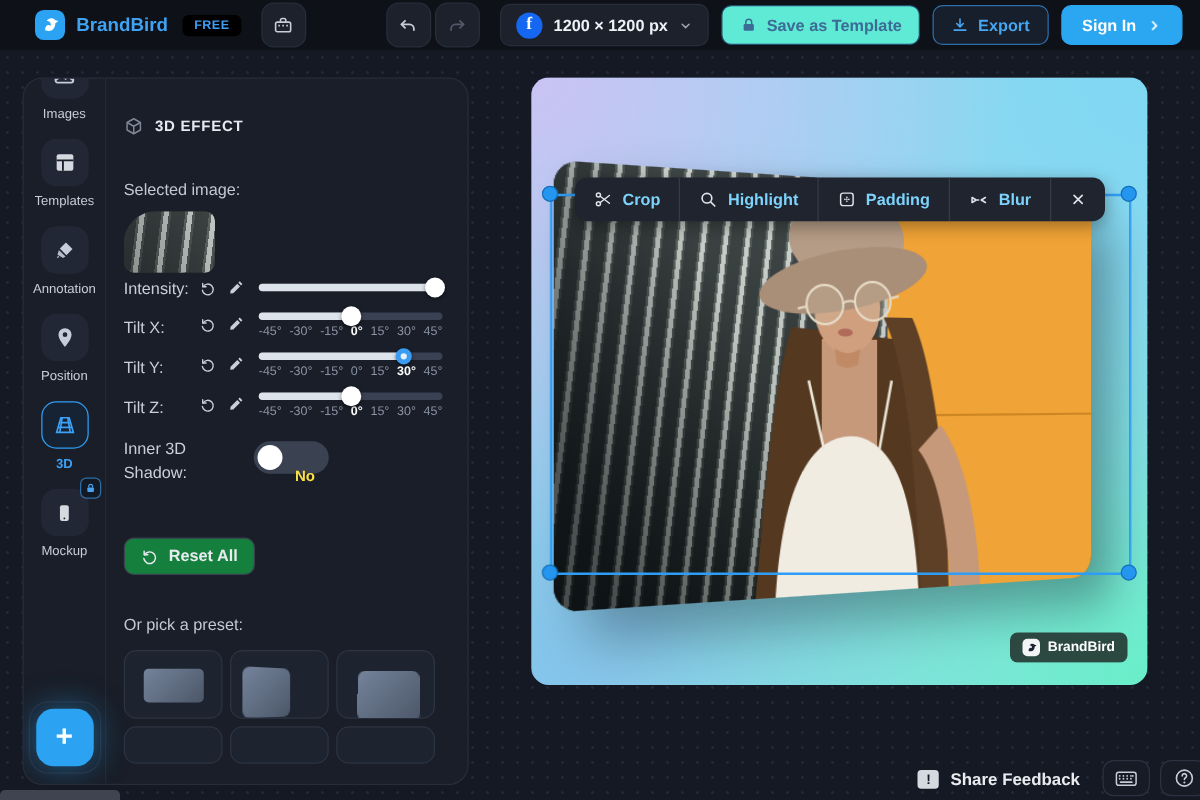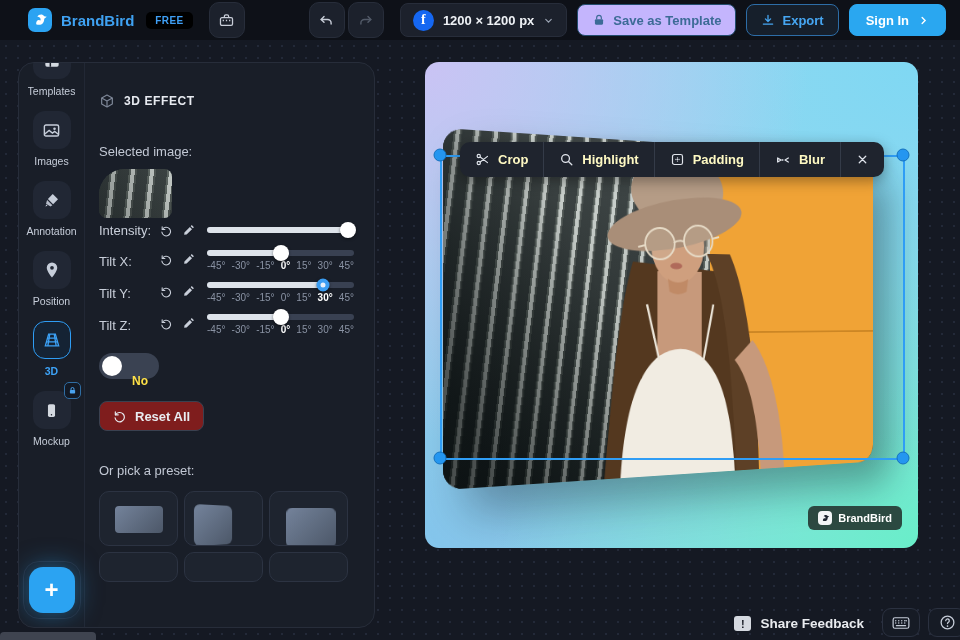--- a/index.html
+++ b/index.html
@@ -13,21 +13,21 @@
   .plan-badge { margin-left:12px; background:#000000; color:#3f9ff5; font-size:10px; font-weight:bold; padding:3px 9px; border-radius:5px; letter-spacing:.4px; }
   .sqbtn { width:36px; height:36px; border-radius:10px; background:#1c212c; border:1px solid #272d3a; display:flex; align-items:center; justify-content:center; color:#c8cdd8; cursor:pointer; }
   .briefcase-btn { margin-left:16px; }
   .tb-spacer { flex:1; }
   .undo-redo { display:flex; gap:3px; margin-right:6px; }
   .redo svg { color:#525a68; }
   .size-dd { height:34px; background:#1c212c; border:1px solid #272d3a; border-radius:8px; display:flex; align-items:center; gap:9px; padding:0 12px; margin:0 10px; cursor:pointer; }
   .fb-circle { width:21px; height:21px; border-radius:50%; background:#1567f2; color:#fff; font-weight:bold; font-size:14px; display:flex; align-items:center; justify-content:center; font-family:"Liberation Serif",serif; }
   .size-label { font-size:13px; font-weight:bold; color:#eef1f5; }
   .pillbtn { height:32px; border-radius:8px; display:flex; align-items:center; gap:7px; padding:0 14px; font-size:13px; font-weight:bold; cursor:pointer; }
-  .save-template { background:#c4b5fd; border:1px solid #234d6e; color:#3c6b96; margin-right:10px; }
+  .save-template { background:#5eead4; border:1px solid #234d6e; color:#3c6b96; margin-right:10px; }
   .export { background:#161f2b; border:1px solid #2d6da7; color:#46a6f2; margin-right:10px; }
   .signin { background:#2aa7f0; border:1px solid #2aa7f0; color:#fff; gap:9px; padding:0 16px; }
 
   
   .ws { position:relative; width:960px; height:600px;
     background-color:#151923;
     background-image:radial-gradient(#232938 1px, transparent 1.2px);
     background-size:12px 12px; }
 
   
@@ -63,21 +63,21 @@
   .knob.focused { width:13px; height:13px; border:4px solid #3b9df2; background:#e8f0fa; }
   .ticks { display:flex; justify-content:space-between; font-size:10px; color:#8a93a4; margin-top:4px; }
   .ticks span.on { color:#fff; font-weight:bold; }
 
   .shadow-row { display:flex; margin-top:12px; }
   .shadow-label { width:104px; font-size:13px; color:#c9cfda; line-height:1.45; }
   .toggle { width:60px; height:26px; border-radius:13px; background:#3a4252; position:relative; cursor:pointer; flex:none; margin-top:3px; }
   .toggle .tknob { position:absolute; left:3px; top:3px; width:20px; height:20px; border-radius:50%; background:#fff; }
   .toggle .tlabel { position:absolute; right:11px; top:5px; font-size:12px; font-weight:bold; color:#fde047;margin-top:16px; }
 
-  .reset-all { margin-top:22px; display:inline-flex; align-items:center; gap:8px; height:30px; padding:0 13px; background:#7f1d1d; border:1px solid #3a4150; border-radius:8px; font-size:13px; font-weight:bold; color:#e8ebf0; cursor:pointer; }
+  .reset-all { margin-top:42px; display:inline-flex; align-items:center; gap:8px; height:30px; padding:0 13px; background:#15803d; border:1px solid #3a4150; border-radius:8px; font-size:13px; font-weight:bold; color:#e8ebf0; cursor:pointer; }
 
   .preset-label { font-size:13px; color:#c2c8d4; margin-top:32px; }
   .preset-row { display:flex; gap:6px; margin-top:13px; }
   .preset-card { width:79px; height:55px; background:#1e242f; border:1px solid #2c3342; border-radius:10px; position:relative; overflow:hidden; cursor:pointer; flex:none; }
   .pshape { position:absolute; background:linear-gradient(135deg,#74839b,#4c5768); border-radius:4px; }
   .preset-card.p0 .pshape { left:15px; top:14px; width:48px; height:27px; }
   .preset-card.p1 .pshape { left:9px; top:13px; width:40px; height:40px; transform:perspective(120px) rotateY(18deg); border-radius:6px; }
   .preset-card.p2 .pshape { left:16px; top:15px; width:50px; height:40px; transform:perspective(140px) rotateX(8deg); border-radius:6px; }
   .preset-row.row2 { margin-top:6px; }
   .preset-row.row2 .preset-card { height:30px; }
@@ -101,21 +101,21 @@
   .ph-orange { position:absolute; right:0; top:0; bottom:0; width:42%; background:#f0a336; }
   .ph-orange::after { content:""; position:absolute; left:0; right:0; top:57%; height:2px; background:rgba(180,115,25,.6); }
   .ph-person { position:absolute; left:17%; top:0; width:66%; height:100%; }
 
   
   .sel-line { position:absolute; background:#2f9df5; z-index:5; }
   .handle { position:absolute; width:13px; height:13px; border-radius:50%; background:#2496f0; border:1.5px solid #1470bd; transform:translate(-50%,-50%); z-index:15; cursor:pointer; }
 
   
   .img-toolbar { position:absolute; left:35px; top:80px; height:35px; background:#1f242e; border-radius:10px; display:flex; align-items:stretch; z-index:10; box-shadow:0 4px 14px rgba(0,0,0,.35); overflow:hidden; }
-  .tool-btn { display:flex; align-items:center; gap:8px; padding:0 15px; font-size:13px; font-weight:bold; color:#fef9c3; border-right:1px solid #343b48; cursor:pointer; }
+  .tool-btn { display:flex; align-items:center; gap:8px; padding:0 15px; font-size:13px; font-weight:bold; color:#7dd3fc; border-right:1px solid #343b48; cursor:pointer; }
   .tool-btn:last-child { border-right:none; }
   .tool-btn .ticon { color:#dfe3ea; display:flex; align-items:center; }
 
   
   .watermark { position:absolute; right:16px; bottom:18px; background:rgba(34,50,46,.88); border-radius:6px; display:flex; align-items:center; gap:6px; padding:5px 10px; z-index:6; }
   .wm-logo { width:14px; height:14px; border-radius:4px; background:#f2f4f6; color:#1d2430; display:flex; align-items:center; justify-content:center; }
   .wm-text { font-size:11px; font-weight:bold; color:#fff; }
 
   
   .feedback { position:absolute; right:96px; bottom:9px; display:flex; align-items:center; gap:9px; font-size:13.5px; font-weight:bold; color:#e9ebef; cursor:pointer; }
@@ -201,39 +201,39 @@
 </div>
 
 <div class="ws">
 
   <div class="left-panel">
     <div class="rail">
       <div id="rail-items" style="display:flex;flex-direction:column;align-items:center;">
           <div class="rail-item">
             <div class="rail-icon">
               <span>
-                <svg width="20" height="20" viewBox="0 0 24 24" fill="none" stroke="currentColor" stroke-width="1.8">
-                  <rect x="4" y="4" width="16" height="16" rx="2" fill="#d4d9e0" stroke="none"></rect>
-                  <path d="M4 10h16M10 10v10" stroke="#1a1f29"></path>
-                </svg>
-              </span>
-            </div>
-            <div class="rail-label">Templates</div>
-          </div>
-          <div class="rail-item">
-            <div class="rail-icon">
-              <span>
                 <svg width="19" height="19" viewBox="0 0 24 24" fill="none" stroke="currentColor" stroke-width="1.8">
                   <rect x="3" y="5" width="18" height="14" rx="2"></rect>
                   <circle cx="15.8" cy="9.8" r="1.6" fill="currentColor" stroke="none"></circle>
                   <path d="M3.5 16.5 9 12l4.2 3.2 2.8-2 5 3.8" fill="none"></path>
                 </svg>
               </span>
             </div>
             <div class="rail-label">Images</div>
+          </div>
+          <div class="rail-item">
+            <div class="rail-icon">
+              <span>
+                <svg width="20" height="20" viewBox="0 0 24 24" fill="none" stroke="currentColor" stroke-width="1.8">
+                  <rect x="4" y="4" width="16" height="16" rx="2" fill="#d4d9e0" stroke="none"></rect>
+                  <path d="M4 10h16M10 10v10" stroke="#1a1f29"></path>
+                </svg>
+              </span>
+            </div>
+            <div class="rail-label">Templates</div>
           </div>
           <div class="rail-item">
             <div class="rail-icon">
               <span>
                 <svg width="18" height="18" viewBox="0 0 24 24" fill="currentColor">
                   <path d="M13 4l7 7-6.5 6.5-7-7z"></path>
                   <path d="M5.5 12l7 7-2.5 1.5L4 17z" opacity=".9"></path>
                   <path d="M3.2 20.8 6 19.5 4.5 18z"></path>
                 </svg>
               </span>
@@ -407,20 +407,24 @@
                 <span class="on">0°</span>
                 <span class="">15°</span>
                 <span class="">30°</span>
                 <span class="">45°</span>
               </div>
             </div>
           </div>
         </div>
 
       <div class="shadow-row">
+        <div class="shadow-label">
+          <div>Inner 3D</div>
+          <div>Shadow:</div>
+        </div>
         <div class="toggle">
           <div class="tknob"></div>
           <div class="tlabel">No</div>
         </div>
       </div>
 
       <div class="reset-all">
         <span>
             <svg width="14" height="14" viewBox="0 0 24 24" fill="none" stroke="currentColor" stroke-width="2" stroke-linecap="round" stroke-linejoin="round">
               <path d="M4 5v5h5"></path>

